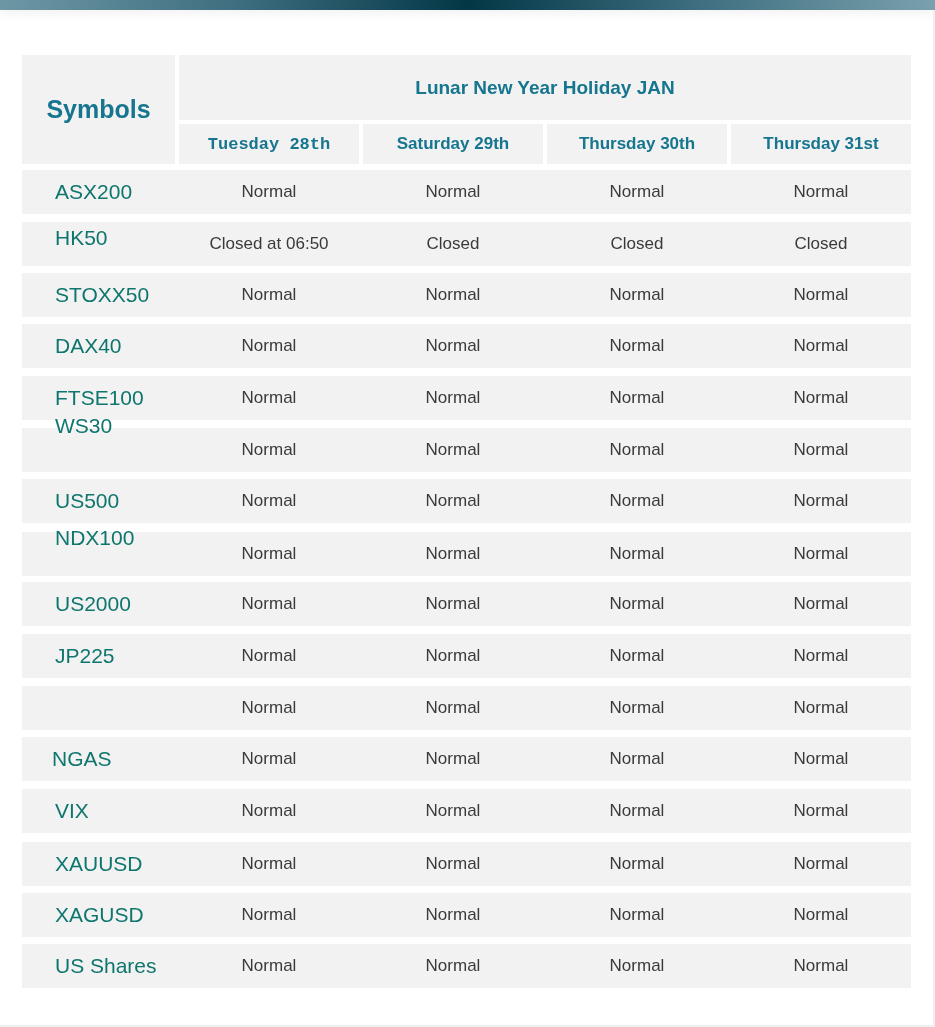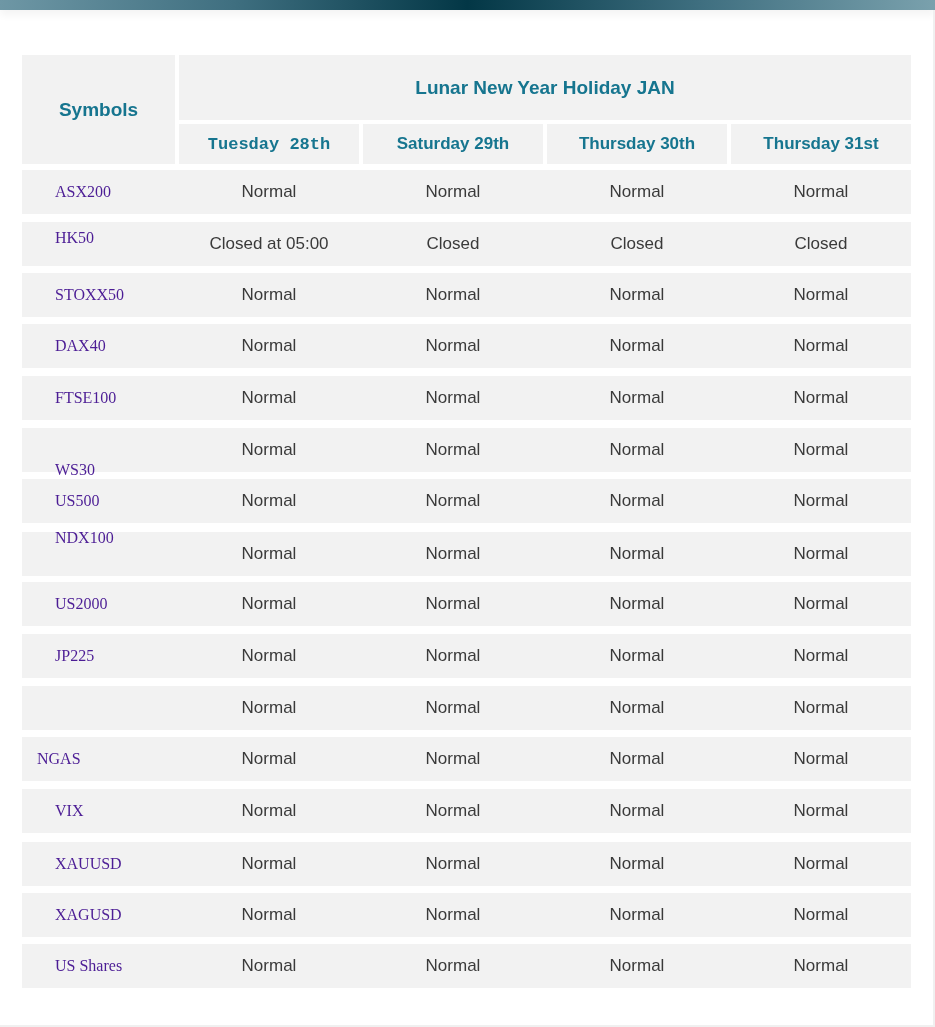--- a/index.html
+++ b/index.html
@@ -46,27 +46,26 @@
       font-size: 17px;
       color: #3a3a3a;
       white-space: nowrap;
     }
     .hdr {
       color: #16758f;
       font-weight: bold;
       font-size: 17px;
     }
     .hdr.title { font-size: 19px; }
-    .hdr.symbols { font-size: 19px; }
+    .hdr.symbols { font-size: 25px; }
     .sym {
       justify-content: flex-start;
       padding-left: 33px;
-      font-size: 16px;
-      color: #4c1d95;
-      font-family: Liberation Serif, serif;
+      font-size: 21px;
+      color: #0f766e;
     }
   </style>
 </head>
 <body>
 
 <div class="top-bar"></div>
 <div class="right-edge"></div>
 <div class="bottom-edge"></div>
 
 <div id="holiday-table">
@@ -81,21 +80,21 @@
 
   <div id="rows">
       <div class="cell" style="left: 22px; top: 170px; width: 889px; height: 44px; background: rgb(242, 242, 242);"></div>
       <div class="cell sym" style="left: 22px; top: 170px; width: 153px; height: 44px; background: transparent;">ASX200</div>
       <div class="cell" style="left: 175px; top: 170px; width: 188px; height: 44px; background: transparent;">Normal</div>
       <div class="cell" style="left: 363px; top: 170px; width: 180px; height: 44px; background: transparent;">Normal</div>
       <div class="cell" style="left: 547px; top: 170px; width: 180px; height: 44px; background: transparent;">Normal</div>
       <div class="cell" style="left: 731px; top: 170px; width: 180px; height: 44px; background: transparent;">Normal</div>
       <div class="cell" style="left: 22px; top: 222px; width: 889px; height: 44px; background: rgb(242, 242, 242);"></div>
       <div class="cell sym" style="left: 22px; top: 216px; width: 153px; height: 44px; background: transparent;">HK50</div>
-      <div class="cell" style="left: 175px; top: 222px; width: 188px; height: 44px; background: transparent;">Closed at 05:00</div>
+      <div class="cell" style="left: 175px; top: 222px; width: 188px; height: 44px; background: transparent;">Closed at 06:50</div>
       <div class="cell" style="left: 363px; top: 222px; width: 180px; height: 44px; background: transparent;">Closed</div>
       <div class="cell" style="left: 547px; top: 222px; width: 180px; height: 44px; background: transparent;">Closed</div>
       <div class="cell" style="left: 731px; top: 222px; width: 180px; height: 44px; background: transparent;">Closed</div>
       <div class="cell" style="left: 22px; top: 273px; width: 889px; height: 44px; background: rgb(242, 242, 242);"></div>
       <div class="cell sym" style="left: 22px; top: 273px; width: 153px; height: 44px; background: transparent;">STOXX50</div>
       <div class="cell" style="left: 175px; top: 273px; width: 188px; height: 44px; background: transparent;">Normal</div>
       <div class="cell" style="left: 363px; top: 273px; width: 180px; height: 44px; background: transparent;">Normal</div>
       <div class="cell" style="left: 547px; top: 273px; width: 180px; height: 44px; background: transparent;">Normal</div>
       <div class="cell" style="left: 731px; top: 273px; width: 180px; height: 44px; background: transparent;">Normal</div>
       <div class="cell" style="left: 22px; top: 324px; width: 889px; height: 44px; background: rgb(242, 242, 242);"></div>
@@ -104,21 +103,21 @@
       <div class="cell" style="left: 363px; top: 324px; width: 180px; height: 44px; background: transparent;">Normal</div>
       <div class="cell" style="left: 547px; top: 324px; width: 180px; height: 44px; background: transparent;">Normal</div>
       <div class="cell" style="left: 731px; top: 324px; width: 180px; height: 44px; background: transparent;">Normal</div>
       <div class="cell" style="left: 22px; top: 376px; width: 889px; height: 44px; background: rgb(242, 242, 242);"></div>
       <div class="cell sym" style="left: 22px; top: 376px; width: 153px; height: 44px; background: transparent;">FTSE100</div>
       <div class="cell" style="left: 175px; top: 376px; width: 188px; height: 44px; background: transparent;">Normal</div>
       <div class="cell" style="left: 363px; top: 376px; width: 180px; height: 44px; background: transparent;">Normal</div>
       <div class="cell" style="left: 547px; top: 376px; width: 180px; height: 44px; background: transparent;">Normal</div>
       <div class="cell" style="left: 731px; top: 376px; width: 180px; height: 44px; background: transparent;">Normal</div>
       <div class="cell" style="left: 22px; top: 428px; width: 889px; height: 44px; background: rgb(242, 242, 242);"></div>
-      <div class="cell sym" style="left: 22px; top: 448px; width: 153px; height: 44px; background: transparent;">WS30</div>
+      <div class="cell sym" style="left: 22px; top: 404px; width: 153px; height: 44px; background: transparent;">WS30</div>
       <div class="cell" style="left: 175px; top: 428px; width: 188px; height: 44px; background: transparent;">Normal</div>
       <div class="cell" style="left: 363px; top: 428px; width: 180px; height: 44px; background: transparent;">Normal</div>
       <div class="cell" style="left: 547px; top: 428px; width: 180px; height: 44px; background: transparent;">Normal</div>
       <div class="cell" style="left: 731px; top: 428px; width: 180px; height: 44px; background: transparent;">Normal</div>
       <div class="cell" style="left: 22px; top: 479px; width: 889px; height: 44px; background: rgb(242, 242, 242);"></div>
       <div class="cell sym" style="left: 22px; top: 479px; width: 153px; height: 44px; background: transparent;">US500</div>
       <div class="cell" style="left: 175px; top: 479px; width: 188px; height: 44px; background: transparent;">Normal</div>
       <div class="cell" style="left: 363px; top: 479px; width: 180px; height: 44px; background: transparent;">Normal</div>
       <div class="cell" style="left: 547px; top: 479px; width: 180px; height: 44px; background: transparent;">Normal</div>
       <div class="cell" style="left: 731px; top: 479px; width: 180px; height: 44px; background: transparent;">Normal</div>
@@ -140,21 +139,21 @@
       <div class="cell" style="left: 363px; top: 634px; width: 180px; height: 44px; background: transparent;">Normal</div>
       <div class="cell" style="left: 547px; top: 634px; width: 180px; height: 44px; background: transparent;">Normal</div>
       <div class="cell" style="left: 731px; top: 634px; width: 180px; height: 44px; background: transparent;">Normal</div>
       <div class="cell" style="left: 22px; top: 686px; width: 889px; height: 44px; background: rgb(242, 242, 242);"></div>
       <div class="cell sym" style="left: 22px; top: 724px; width: 153px; height: 44px; background: transparent;">USOUSD</div>
       <div class="cell" style="left: 175px; top: 686px; width: 188px; height: 44px; background: transparent;">Normal</div>
       <div class="cell" style="left: 363px; top: 686px; width: 180px; height: 44px; background: transparent;">Normal</div>
       <div class="cell" style="left: 547px; top: 686px; width: 180px; height: 44px; background: transparent;">Normal</div>
       <div class="cell" style="left: 731px; top: 686px; width: 180px; height: 44px; background: transparent;">Normal</div>
       <div class="cell" style="left: 22px; top: 737px; width: 889px; height: 44px; background: rgb(242, 242, 242);"></div>
-      <div class="cell sym" style="left: 4px; top: 737px; width: 153px; height: 44px; background: transparent; text-align: center;">NGAS</div>
+      <div class="cell sym" style="left: 19px; top: 737px; width: 153px; height: 44px; background: transparent; text-align: center;">NGAS</div>
       <div class="cell" style="left: 175px; top: 737px; width: 188px; height: 44px; background: transparent;">Normal</div>
       <div class="cell" style="left: 363px; top: 737px; width: 180px; height: 44px; background: transparent;">Normal</div>
       <div class="cell" style="left: 547px; top: 737px; width: 180px; height: 44px; background: transparent;">Normal</div>
       <div class="cell" style="left: 731px; top: 737px; width: 180px; height: 44px; background: transparent;">Normal</div>
       <div class="cell" style="left: 22px; top: 789px; width: 889px; height: 44px; background: rgb(242, 242, 242);"></div>
       <div class="cell sym" style="left: 22px; top: 789px; width: 153px; height: 44px; background: transparent;">VIX</div>
       <div class="cell" style="left: 175px; top: 789px; width: 188px; height: 44px; background: transparent;">Normal</div>
       <div class="cell" style="left: 363px; top: 789px; width: 180px; height: 44px; background: transparent;">Normal</div>
       <div class="cell" style="left: 547px; top: 789px; width: 180px; height: 44px; background: transparent;">Normal</div>
       <div class="cell" style="left: 731px; top: 789px; width: 180px; height: 44px; background: transparent;">Normal</div>

